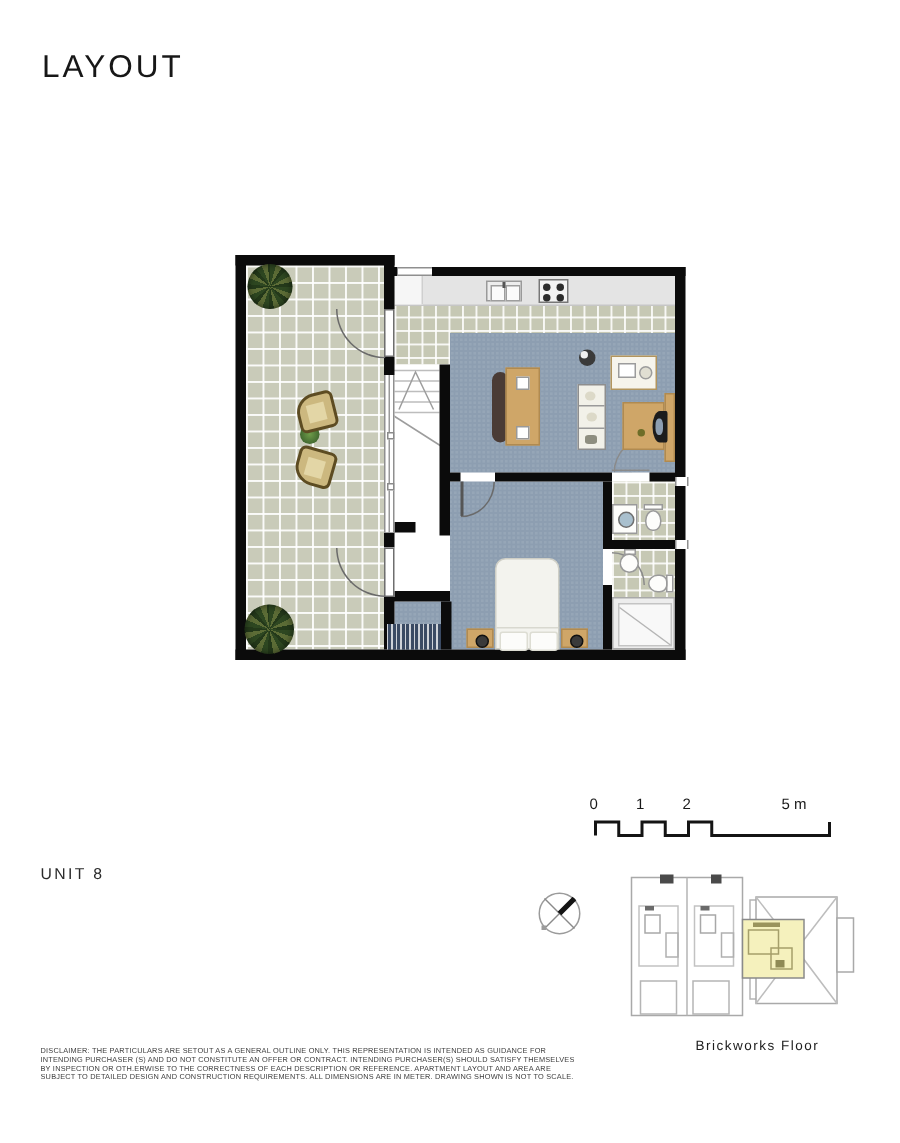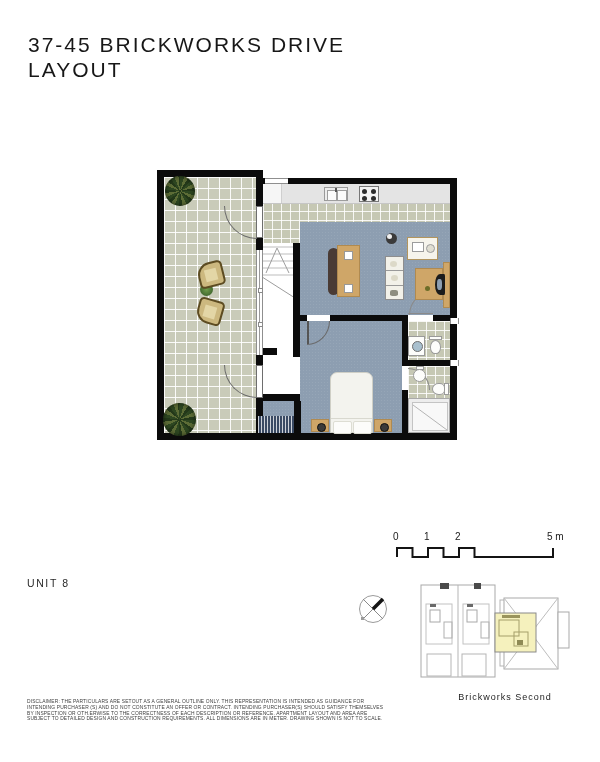--- a/index.html
+++ b/index.html
@@ -40,21 +40,20 @@
      box-shadow:inset 0 0 5px rgba(0,0,0,.55);}
   .wood{position:absolute;background:#cfa668;border:1px solid #b08a50;box-sizing:border-box;}
   .white-f{position:absolute;background:#fdfdfb;border:1px solid #9a9a9a;box-sizing:border-box;}
 </style>
 </head>
 <body>
 
 <div id="page">
 
   <div id="title" class="abs">
-    <div>37-45 BRICKWORKS DRIVE</div>
     <div>LAYOUT</div>
   </div>
 
   <div id="plan" class="abs">
 
     <div class="tilesT" style="left:7px;top:7px;width:92px;height:256px;"></div>
     <div class="tilesI" style="left:106px;top:14px;width:187px;height:38px;"></div>
     <div class="tilesI" style="left:106px;top:14px;width:37px;height:59px;"></div>
     <div class="carpet" style="left:143px;top:52px;width:150px;height:93px;"></div>
     <div class="carpet" style="left:106px;top:151px;width:139px;height:112px;"></div>
@@ -193,21 +192,21 @@
           <line x1="4" y1="6" x2="38" y2="31" stroke="#b5b5b5"></line>
         </svg>
     </div>
   </div>
 
   <div id="unit-label" class="abs">UNIT 8</div>
 
   <span class="scale-num" style="left:393px;">0</span>
   <span class="scale-num" style="left:424px;">1</span>
   <span class="scale-num" style="left:455px;">2</span>
-  <span class="scale-num" style="left:547px;">5 m</span>
+  <span class="scale-num" style="left:521px;">5 m</span>
   <svg class="abs" style="left:393px;top:544px;" width="170" height="18">
     <polyline points="4,13 4,4 19.5,4 19.5,13 35,13 35,4 50.5,4 50.5,13 66,13 66,4 81.5,4 81.5,13 160,13 160,4" fill="none" stroke="#141414" stroke-width="2"></polyline>
   </svg>
 
   <svg class="abs" style="left:352px;top:588px;" width="42" height="42">
     <circle cx="21" cy="21" r="13.5" fill="#ffffff" stroke="#9b9b9b"></circle>
     <line x1="11" y1="11" x2="31" y2="31" stroke="#8a8a8a" stroke-width="1"></line>
     <line x1="11" y1="31" x2="31" y2="11" stroke="#8a8a8a" stroke-width="1"></line>
     <line x1="21" y1="21" x2="31" y2="11" stroke="#141414" stroke-width="3.5"></line>
     <rect x="9" y="29" width="3" height="3" fill="#9b9b9b"></rect>
@@ -234,21 +233,21 @@
     <line x1="140" y1="16" x2="113" y2="51" stroke="#bdbdbd"></line>
     <line x1="86" y1="87" x2="113" y2="51" stroke="#bdbdbd"></line>
     <line x1="140" y1="87" x2="113" y2="51" stroke="#bdbdbd"></line>
     <rect x="140" y="30" width="11" height="36" fill="#ffffff" stroke="#a9a9a9"></rect>
     <rect x="77" y="31" width="41" height="39" fill="#f5f1bd" stroke="#8a8a8a"></rect>
     <rect x="84" y="33" width="18" height="3" fill="#9a945c"></rect>
     <rect x="81" y="38" width="20" height="16" fill="none" stroke="#a59f6a"></rect>
     <rect x="96" y="50" width="14" height="14" fill="none" stroke="#a59f6a"></rect>
     <rect x="99" y="58" width="6" height="5" fill="#8f8a55"></rect>
   </svg>
-  <div id="street-label" class="abs">Brickworks Second</div>
+  <div id="street-label" class="abs">Brickworks Floor</div>
 
   <div id="disclaimer" class="abs">
     <div>DISCLAIMER: THE PARTICULARS ARE SETOUT AS A GENERAL OUTLINE ONLY. THIS REPRESENTATION IS INTENDED AS GUIDANCE FOR</div>
     <div>INTENDING PURCHASER (S) AND DO NOT CONSTITUTE AN OFFER OR CONTRACT. INTENDING PURCHASER(S) SHOULD SATISFY THEMSELVES</div>
     <div>BY INSPECTION OR OTH.ERWISE TO THE CORRECTNESS OF EACH DESCRIPTION OR REFERENCE. APARTMENT LAYOUT AND AREA ARE</div>
     <div>SUBJECT TO DETAILED DESIGN AND CONSTRUCTION REQUIREMENTS. ALL DIMENSIONS ARE IN METER. DRAWING SHOWN IS NOT TO SCALE.</div>
   </div>
 
 </div>
 

